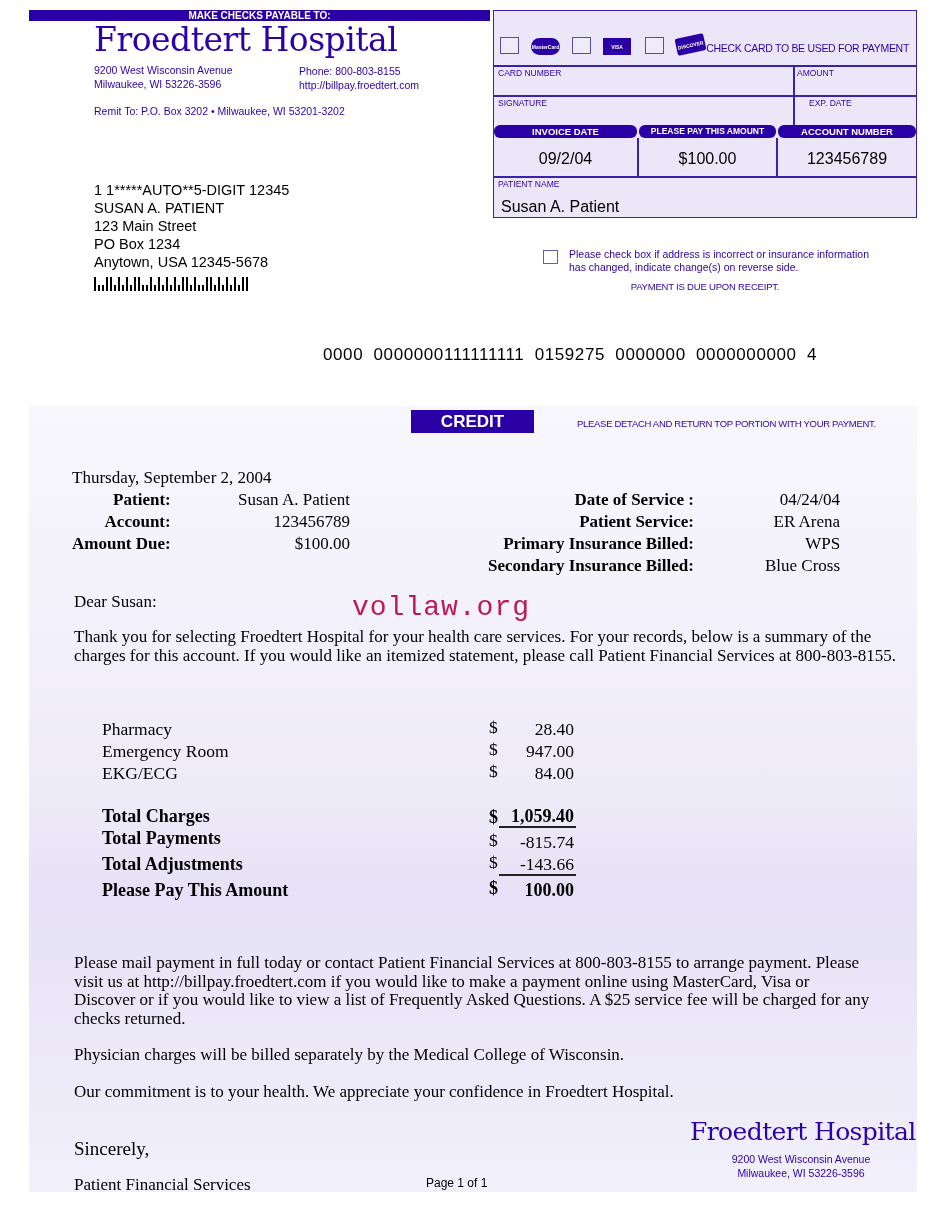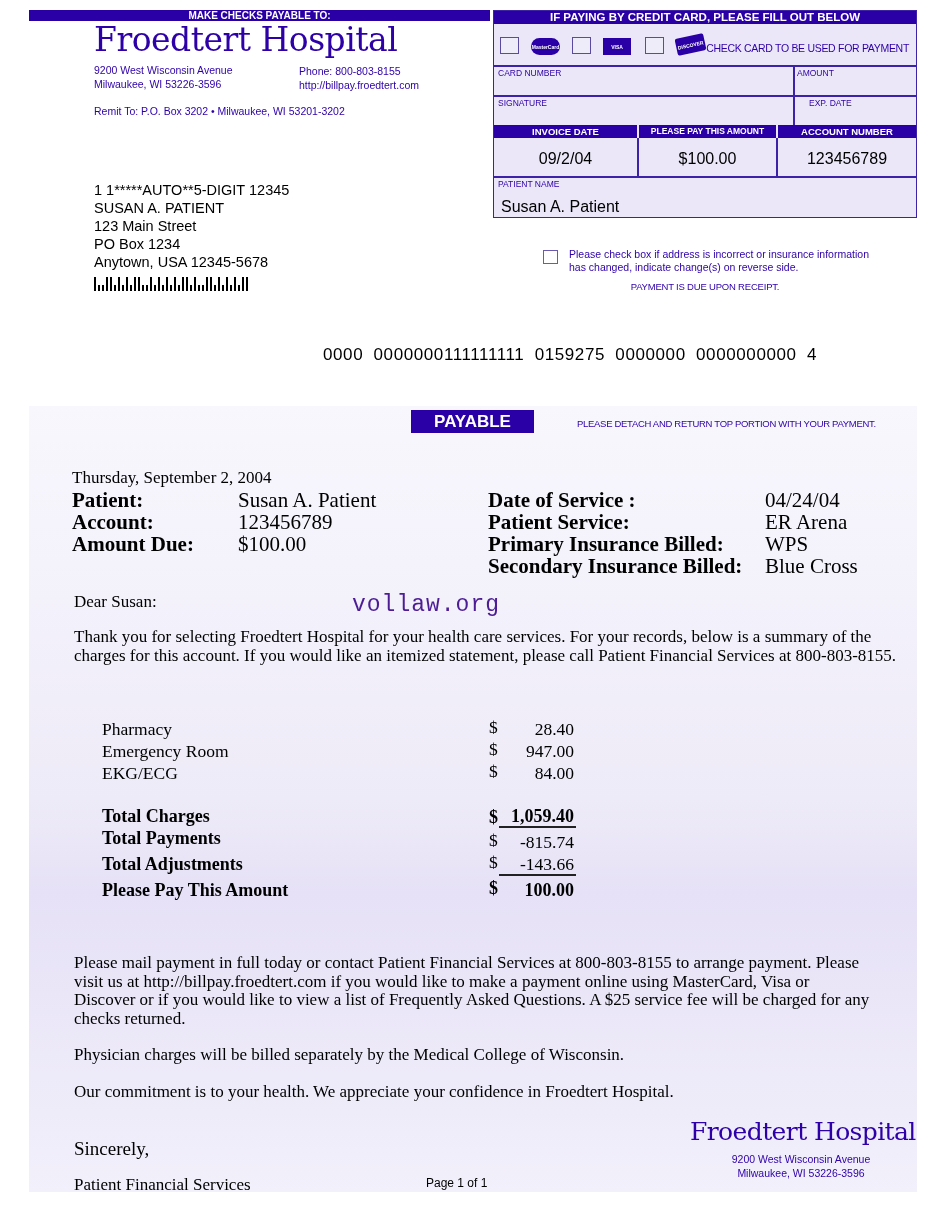--- a/index.html
+++ b/index.html
@@ -18,44 +18,44 @@
 
   
   #cc-box { left: 493px; top: 10px; width: 424px; height: 208px; background: #ebe7f8; border: 1.5px solid #3b22a8; }
   #cc-title { left: 0; top: 0; width: 100%; height: 13px; font-size: 11.5px; line-height: 13px; }
   .cbox { width: 19px; height: 17px; border: 1.5px solid #5a4aa0; background: #efecfa; }
   .card { height: 17px; border-radius: 2px; background: #2a00a6; color: #fff; font-size: 5px; font-weight: bold; display: flex; align-items: center; justify-content: center; }
   #cc-check-label { right: 7px; top: 31px; font-size: 10.5px; color: #2d00a8; letter-spacing: -0.3px; }
   .hline { background: #3b22a8; height: 1.5px; }
   .vline { background: #3b22a8; width: 1.5px; }
   .field-label { font-size: 8.5px; color: #2d00a8; }
-  .sub-bar { height: 13px; font-size: 9.5px; line-height: 13px; }
+  .sub-bar { height: 13px; font-size: 9.5px; line-height: 13px; border-radius: 6px; }
   .big-val { font-size: 16px; color: #000; text-align: center; }
 
   #due { left: 493px; top: 233px; width: 424px; text-align: center; font-size: 9.5px; color: #2d00a8; letter-spacing: -0.2px; margin-top: 48px; }
   #addr-check { left: 543px; top: 250px; width: 15px; height: 14px; border: 1.5px solid #6a5ab0; background: #fff; }
   #addr-check-text { left: 569px; top: 248px; font-size: 10.5px; color: #2d00a8; line-height: 12.5px; }
 
   
   #mail { left: 94px; top: 181px; font-size: 14.5px; line-height: 18px; color: #000; }
   #barcode { left: 94px; top: 277px; height: 14px; display: flex; align-items: flex-end; gap: 2px; }
   #barcode span { width: 2px; background: #000; display: block; }
 
   #scanline { left: 323px; top: 345px; font-size: 17px; letter-spacing: 0.6px; word-spacing: 5px; }
 
   
   #invoice-panel { left: 29px; top: 406px; width: 888px; height: 786px; background: linear-gradient(to bottom, #f8f7fd 0%, #eeebf8 50%, #e6e1f6 62%, #f2f0fb 100%); }
   #invoice-badge { left: 411px; top: 410px; width: 123px; height: 23px; font-size: 17px; line-height: 23px; }
   #detach { left: 577px; top: 418px; font-size: 9.5px; color: #2d00a8; letter-spacing: -0.3px; }
 
   .serif { font-family: "Liberation Serif", serif; }
   #date { left: 72px; top: 456px; font-size: 17px; margin-top: 12px; }
-  .info { font-size: 21px; line-height: 22px; }
+  .info { font-size: 17px; line-height: 22px; text-align: right; }
   .info b { font-weight: bold; }
-  #watermark { left: 352px; top: 592px; font-family: "Liberation Mono", monospace; font-size: 23px; color: #4c1d95; letter-spacing: 1px; }
+  #watermark { left: 352px; top: 592px; font-family: "Liberation Mono", monospace; font-size: 28px; color: #be185d; letter-spacing: 1px; }
   #greeting { left: 74px; top: 592px; font-size: 17px; }
   #intro { left: 74px; top: 628px; width: 830px; font-size: 17px; line-height: 18.5px; }
 
   .charge-row { font-size: 17.5px; line-height: 22px; }
 
   .para { left: 74px; width: 800px; font-size: 17px; line-height: 18.5px; }
   #logo2 { left: 690px; top: 1117px; font-family: "DejaVu Serif", serif; font-size: 25px; color: #2d00a8; letter-spacing: -0.6px; }
   #addr-foot { left: 690px; top: 1152px; width: 222px; text-align: center; font-size: 10.5px; color: #2d00a8; line-height: 14px; }
   #page-num { left: 426px; top: 1176px; font-size: 12px; }
 </style>
@@ -68,21 +68,20 @@
   <div>9200 West Wisconsin Avenue</div>
   <div>Milwaukee, WI 53226-3596</div>
 </div>
 <div id="addr-right" class="abs small-purple">
   <div>Phone:  800-803-8155</div>
   <div>http://billpay.froedtert.com</div>
 </div>
 <div id="remit" class="abs small-purple">Remit To:   P.O. Box 3202  •   Milwaukee, WI  53201-3202</div>
 
 <div id="cc-box" class="abs">
-  <div id="cc-title" class="abs bar">IF PAYING BY CREDIT CARD, PLEASE FILL OUT BELOW</div>
 
   <div class="abs cbox" style="left:6px; top:26px;"></div>
   <div class="abs card" style="left:37px; top:27px; width:29px; border-radius:9px;">MasterCard</div>
   <div class="abs cbox" style="left:78px; top:26px;"></div>
   <div class="abs card" style="left:109px; top:27px; width:28px; border-radius:0;">VISA</div>
   <div class="abs cbox" style="left:151px; top:26px;"></div>
   <div class="abs card" style="left:182px; top:25px; width:29px; transform:rotate(-12deg);">DISCOVER</div>
   <div id="cc-check-label" class="abs">CHECK CARD TO BE USED FOR PAYMENT</div>
 
   <div class="abs hline" style="left:0; top:54px; width:100%;"></div>
@@ -164,21 +163,21 @@
     <span style="height:6px"></span>
     <span style="height:14px"></span>
     <span style="height:6px"></span>
     <span style="height:14px"></span>
     <span style="height:14px"></span>
 </div>
 
 <div id="scanline" class="abs">0000  0000000111111111  0159275  0000000  0000000000  4</div>
 
 <div id="invoice-panel" class="abs"></div>
-<div id="invoice-badge" class="abs bar">PAYABLE</div>
+<div id="invoice-badge" class="abs bar">CREDIT</div>
 <div id="detach" class="abs">PLEASE DETACH AND RETURN TOP PORTION WITH YOUR PAYMENT.</div>
 
 <div id="date" class="abs serif">Thursday, September 2, 2004</div>
 
 <div class="abs serif info" style="left:72px; top:489px;">
   <div><b>Patient:</b></div>
   <div><b>Account:</b></div>
   <div><b>Amount Due:</b></div>
 </div>
 <div class="abs serif info" style="left:238px; top:489px;">

